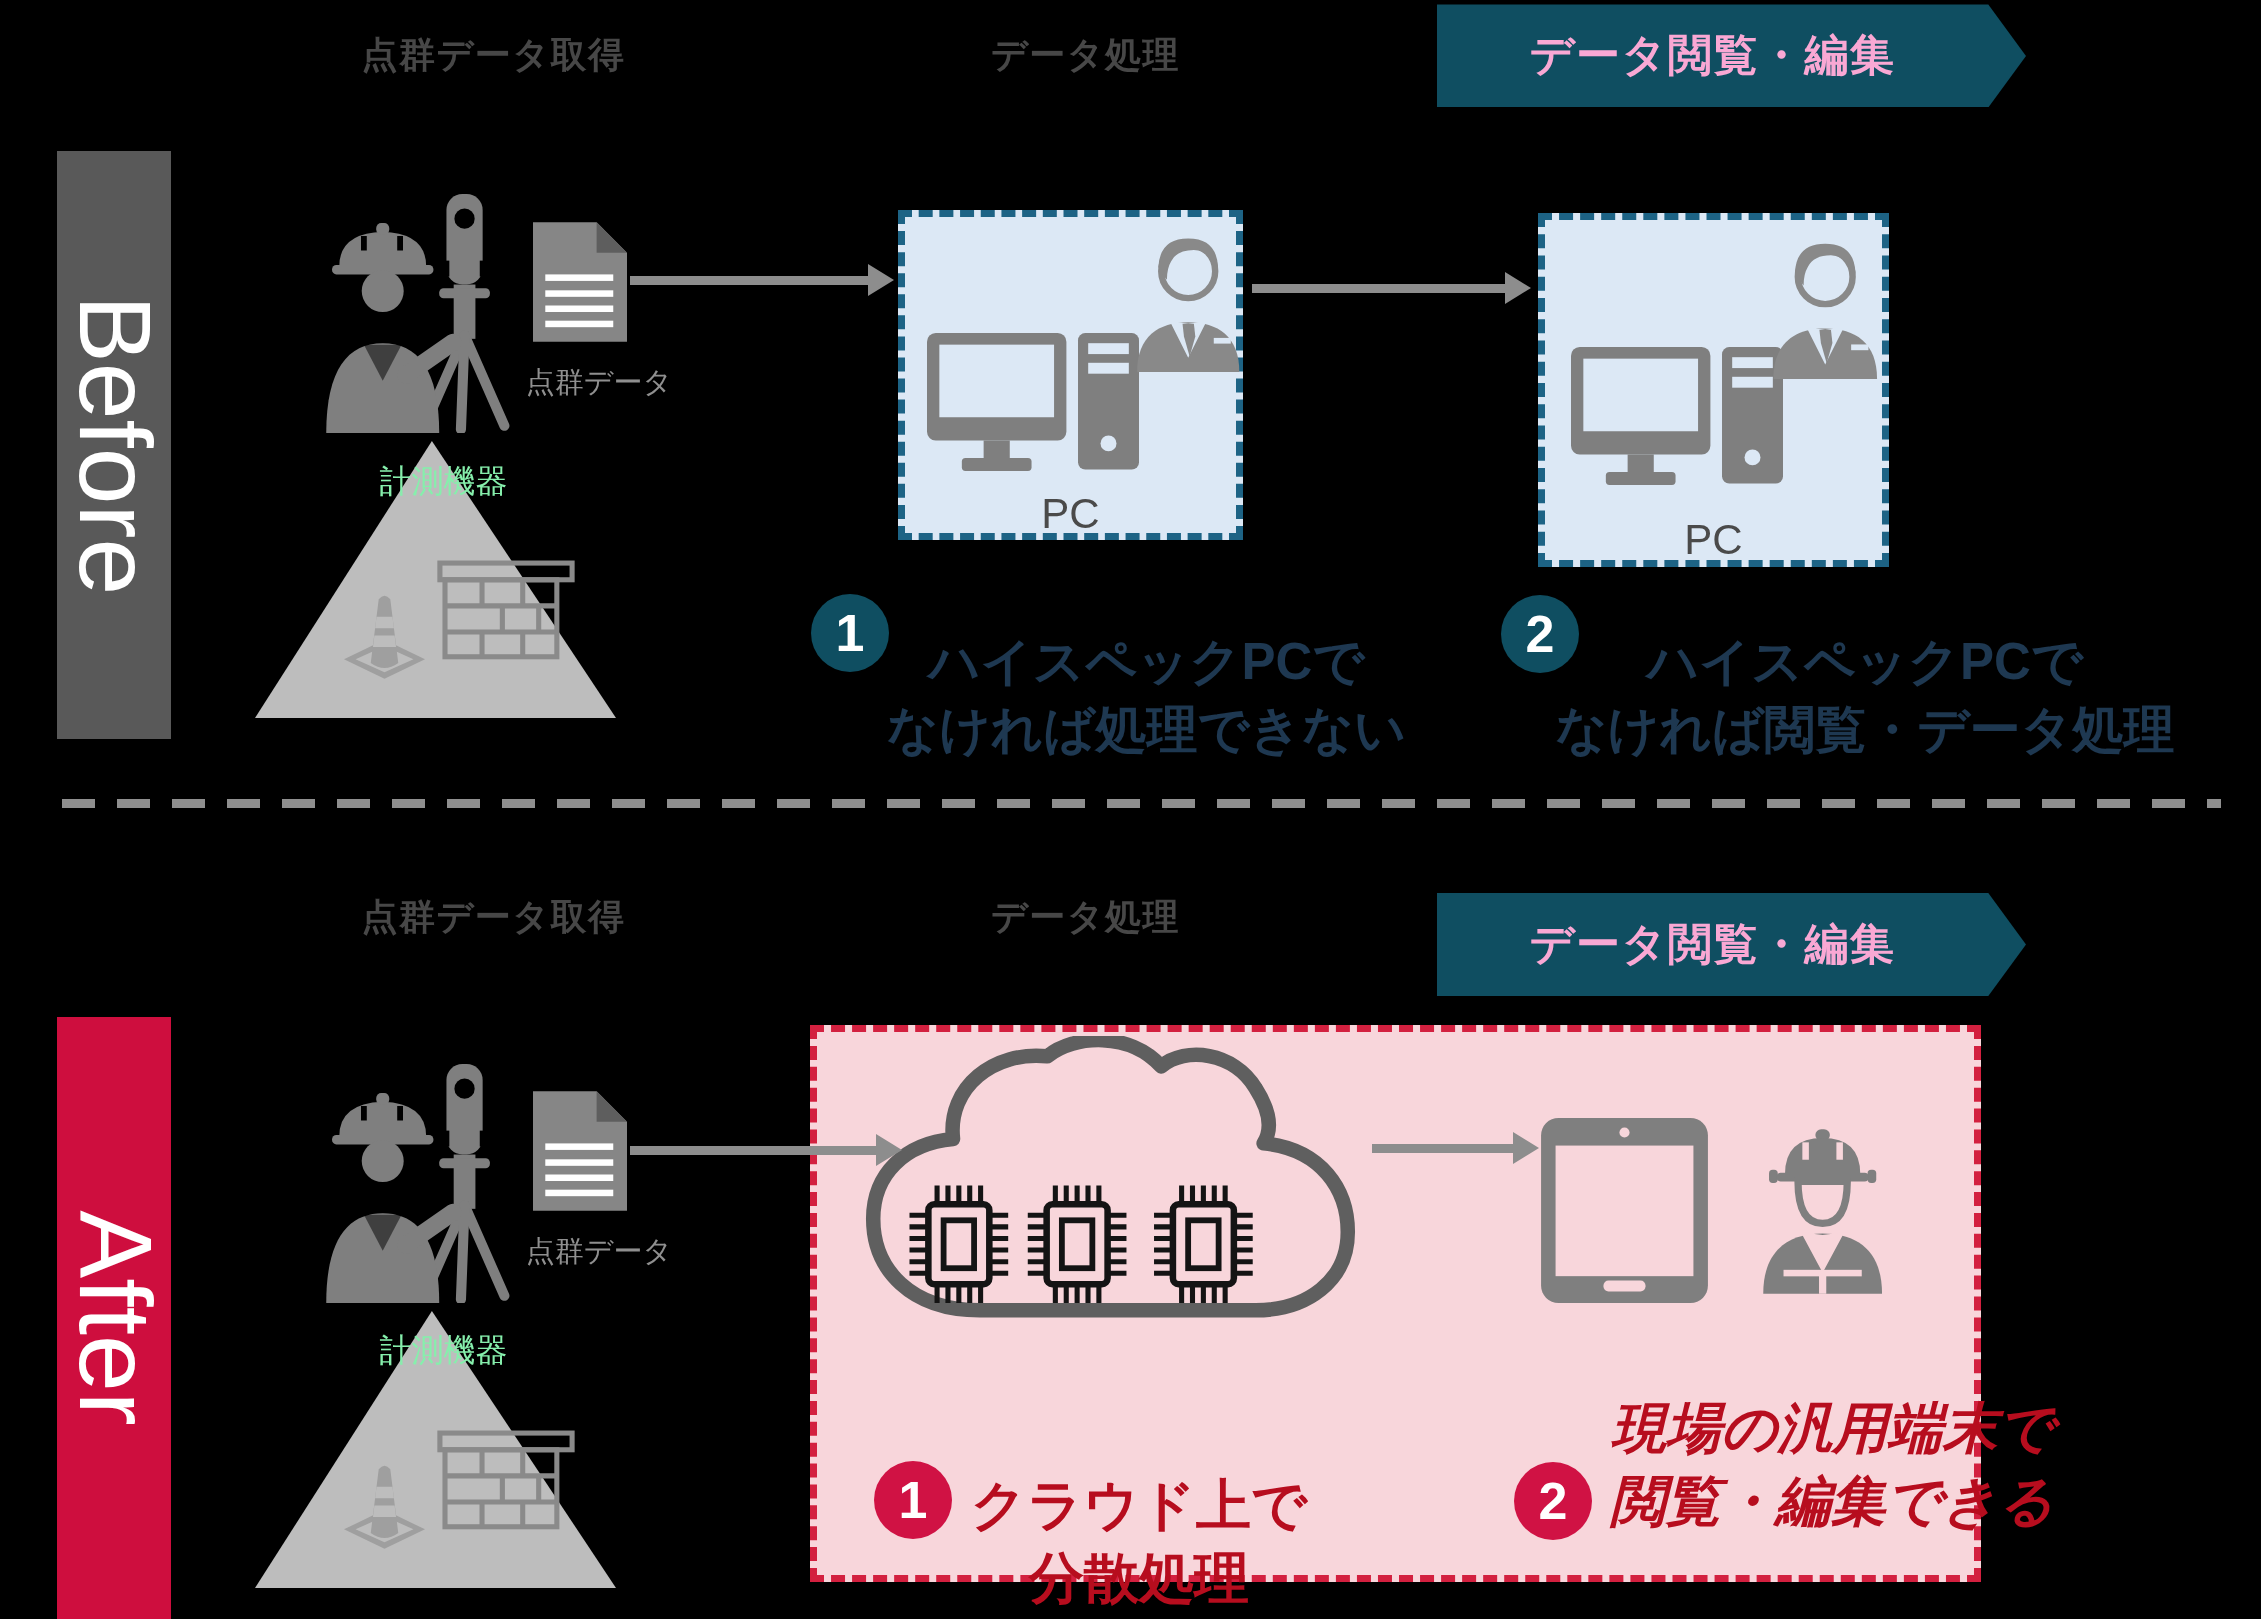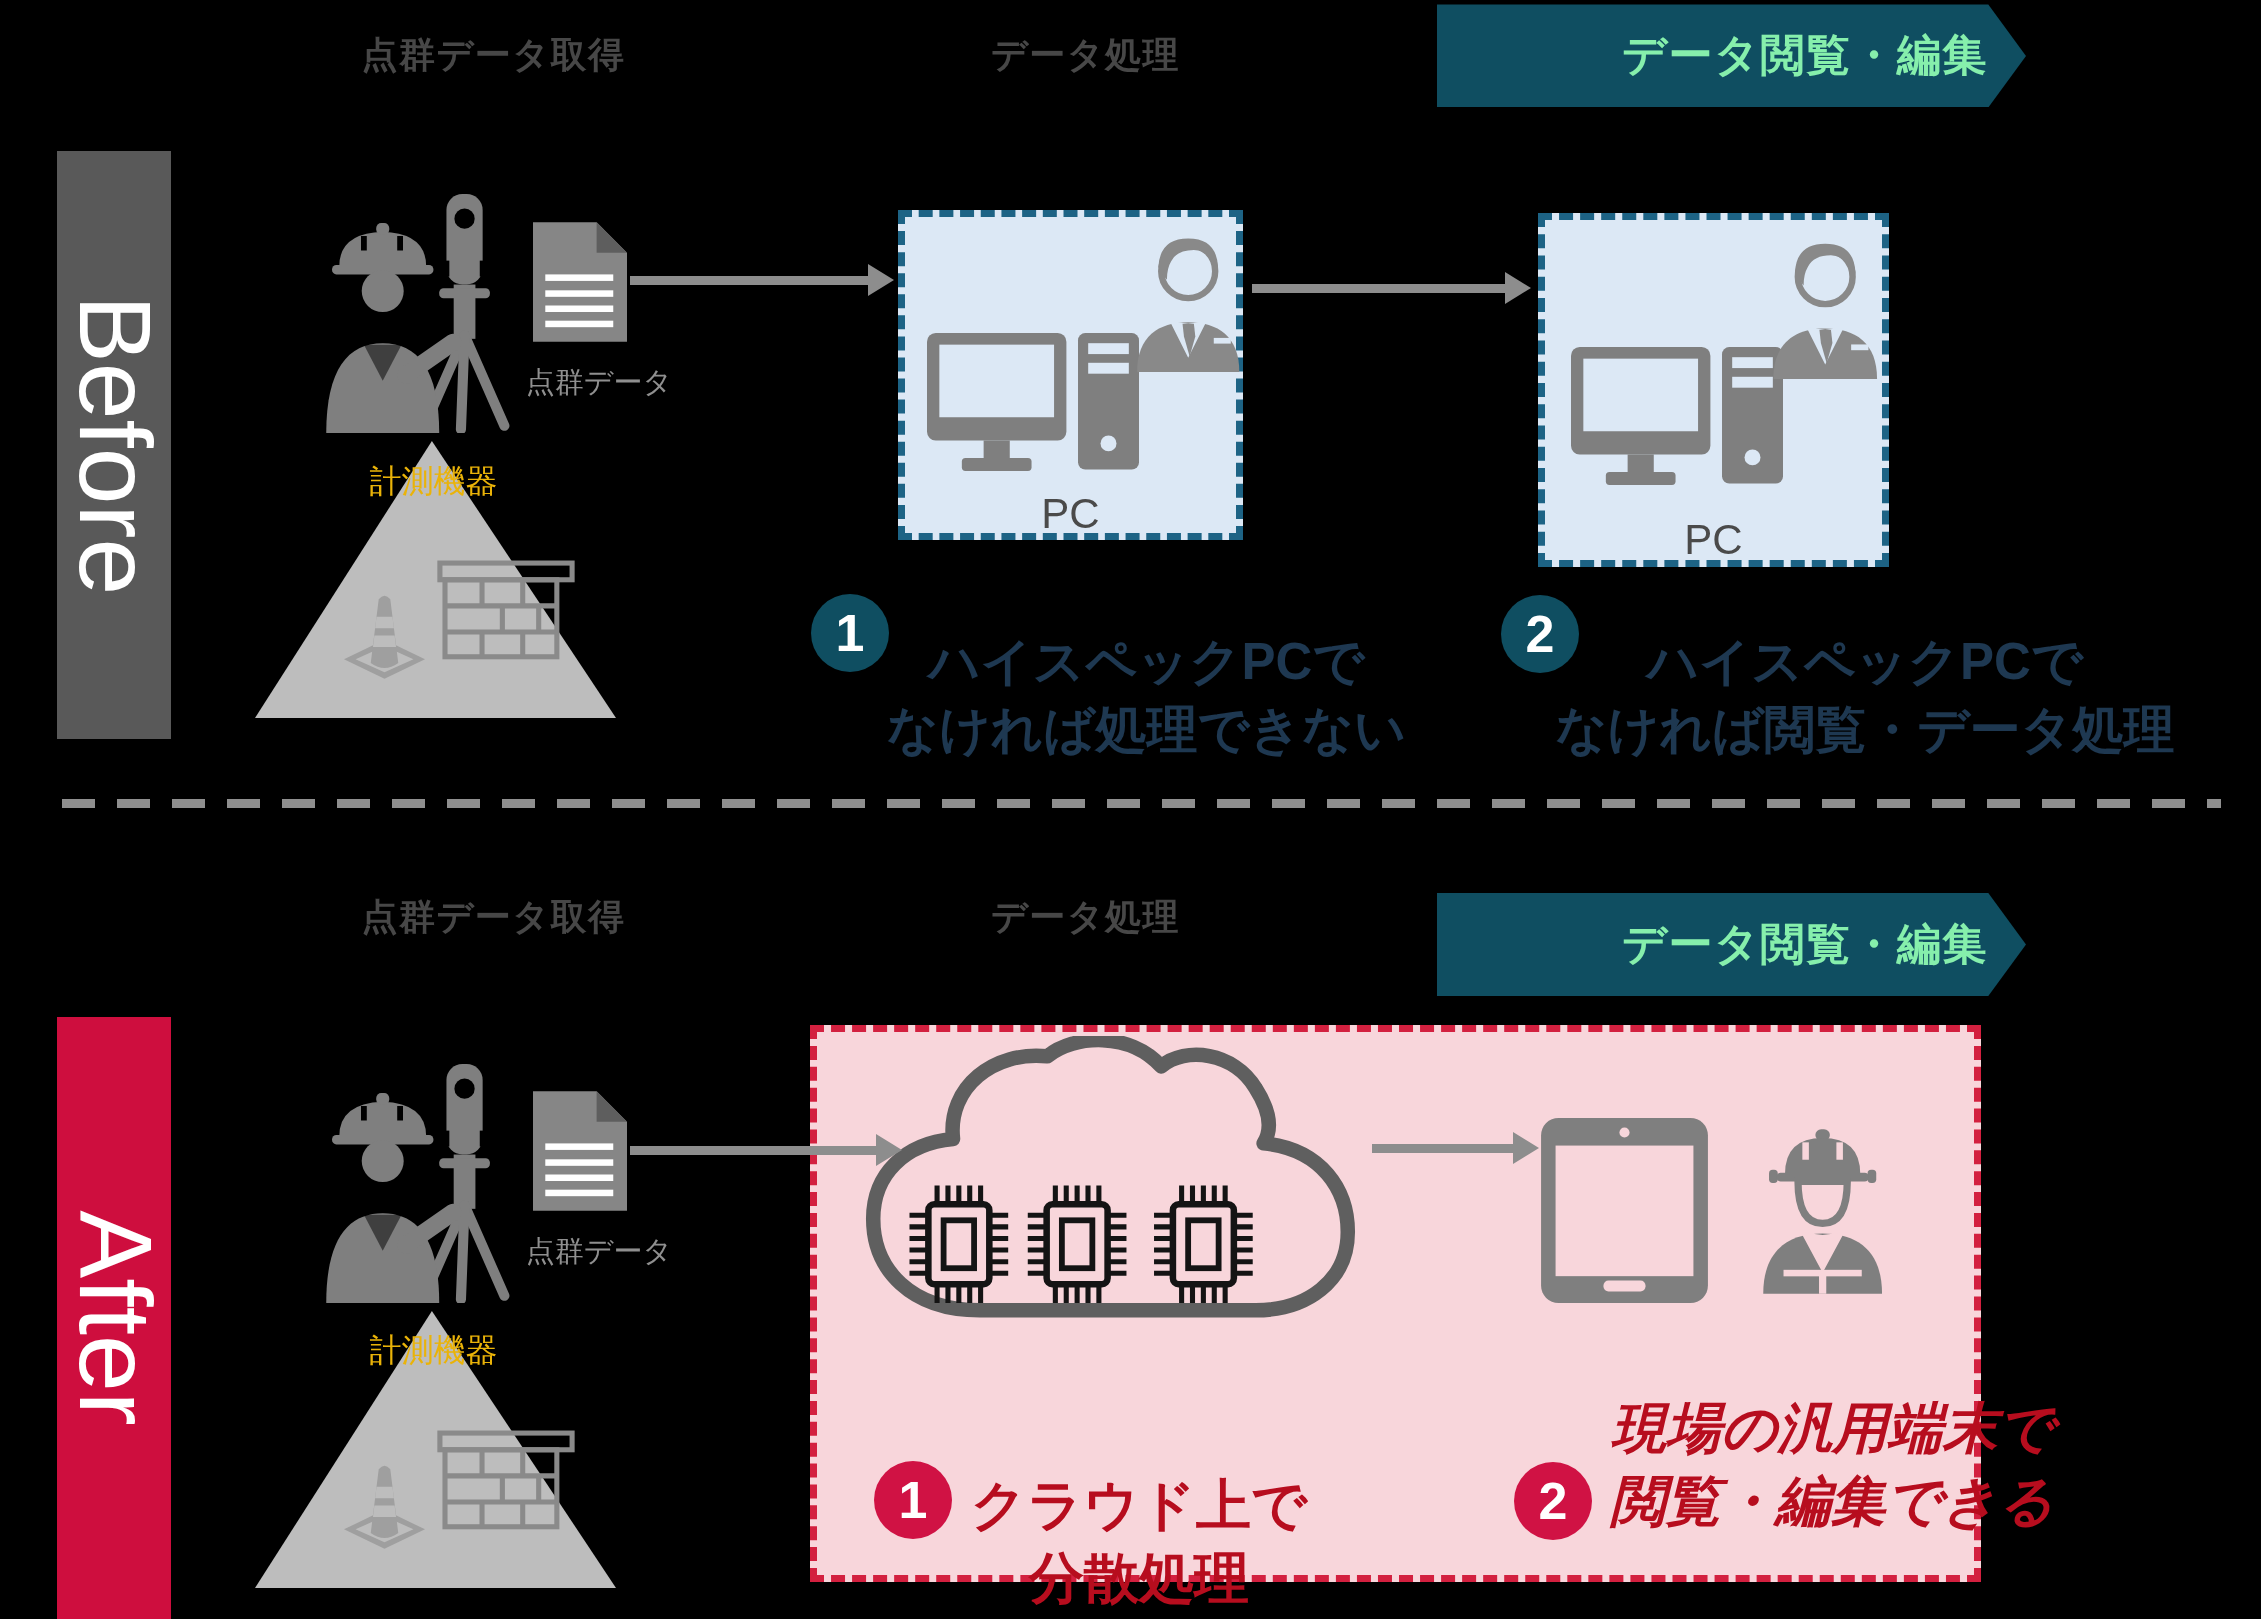--- a/index.html
+++ b/index.html
@@ -11,22 +11,22 @@
   .abs{position:absolute;}
   
   .stage-hdr{
     position:absolute;width:581px;text-align:center;
     color:#474747;font-size:36px;font-weight:bold;letter-spacing:1.5px;
   }
   .stage-banner{
     position:absolute;left:1437px;width:589px;height:103px;
     background:#0f4e61;
     clip-path:polygon(0 0,93.6% 0,100% 50%,93.6% 100%,0 100%);
-    display:flex;align-items:center;justify-content:flex-end;
-    color:#86efac;font-size:44px;font-weight:bold;letter-spacing:1.5px;
+    display:flex;align-items:center;justify-content:center;
+    color:#f9a8d4;font-size:44px;font-weight:bold;letter-spacing:1.5px;
     padding-right:38px;box-sizing:border-box;
   }
   
   .side-bar{position:absolute;left:57px;width:114px;}
   .side-bar .vtxt{
     position:absolute;left:50%;top:50%;
     transform:translate(-50%,-50%) rotate(90deg);
     color:#ffffff;font-size:102px;font-weight:400;white-space:nowrap;
   }
   .bar-before{top:151px;height:588px;background:#595959;}
@@ -59,21 +59,21 @@
   
   .scan-triangle{
     position:absolute;left:255px;width:361px;height:277px;
     background:#bdbdbd;clip-path:polygon(49% 0,100% 100%,0 100%);
     z-index:1;
   }
   .small-label{
     position:absolute;text-align:center;font-weight:normal;z-index:3;
   }
   .doc-label{color:#8f8f8f;font-size:29px;left:512px;width:174px;}
-  .equip-label{color:#eab308;font-size:32px;left:339px;width:189px;}
+  .equip-label{color:#86efac;font-size:32px;left:349px;width:189px;}
   .icon{position:absolute;z-index:2;}
   
   .badge{
     position:absolute;width:78px;height:78px;border-radius:50%;
     display:flex;align-items:center;justify-content:center;
     color:#ffffff;font-size:52px;font-weight:bold;z-index:4;
   }
   .badge-teal{background:#0f4e61;}
   .badge-red{background:#d01244;}
   .note{position:absolute;text-align:center;font-weight:bold;z-index:4;}

